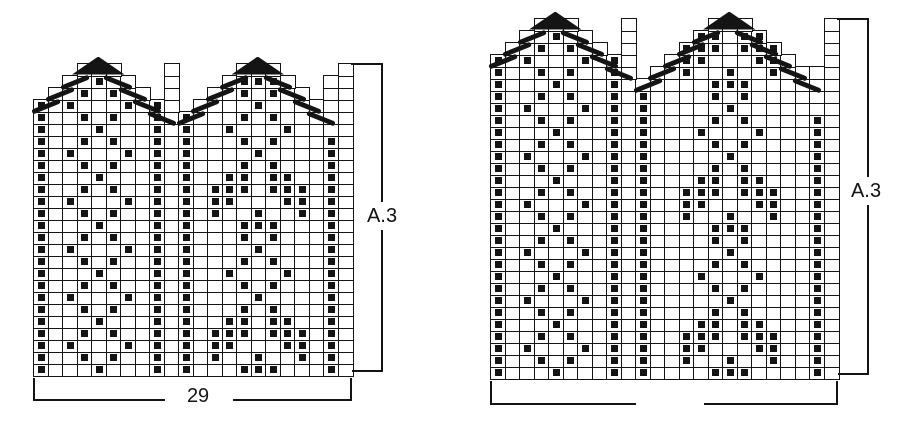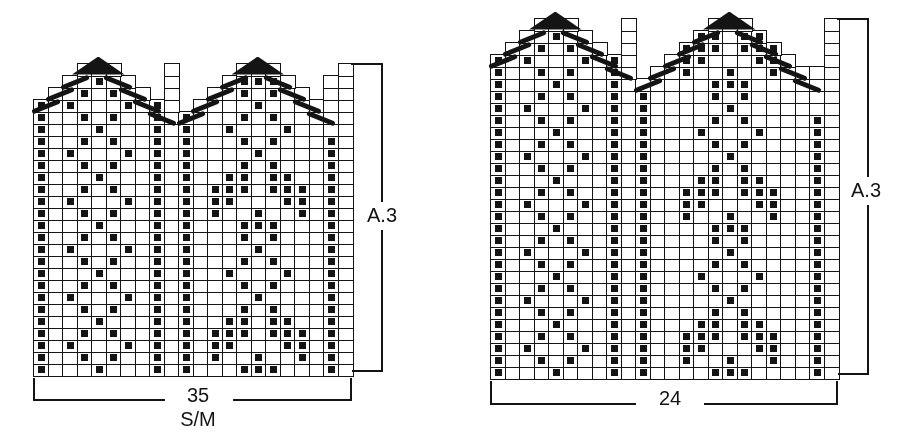--- a/index.html
+++ b/index.html
@@ -1335,19 +1335,17 @@
       <div class="bline" style="left: 490px; top: 381px; width: 1.6px; height: 24px;"></div>
       <div class="bline" style="left: 836.4px; top: 381px; width: 1.6px; height: 24px;"></div>
       <div class="bline" style="left: 490px; top: 403px; width: 146px; height: 1.6px;"></div>
       <div class="bline" style="left: 704px; top: 403px; width: 134px; height: 1.6px;"></div>
       <div class="bline" style="left: 837px; top: 18px; width: 30px; height: 1.6px;"></div>
       <div class="bline" style="left: 867px; top: 18px; width: 1.6px; height: 158.8px;"></div>
       <div class="bline" style="left: 867px; top: 204.8px; width: 1.6px; height: 170.2px;"></div>
       <div class="bline" style="left: 838px; top: 373.4px; width: 30.6px; height: 1.6px;"></div>
     </div>
 
-  <div class="lbl lbl-num" id="lbl-sts-sm">35</div>
-  <div class="lbl lbl-size" id="lbl-size-sm">S/M</div>
+  <div class="lbl lbl-num" id="lbl-sts-sm">29</div>
   <div class="lbl lbl-motif" id="lbl-motif-sm">A.3</div>
 
-  <div class="lbl lbl-num" id="lbl-sts-lxl">24</div>
   <div class="lbl lbl-motif" id="lbl-motif-lxl">A.3</div>
 </div>
 
 </body></html>

